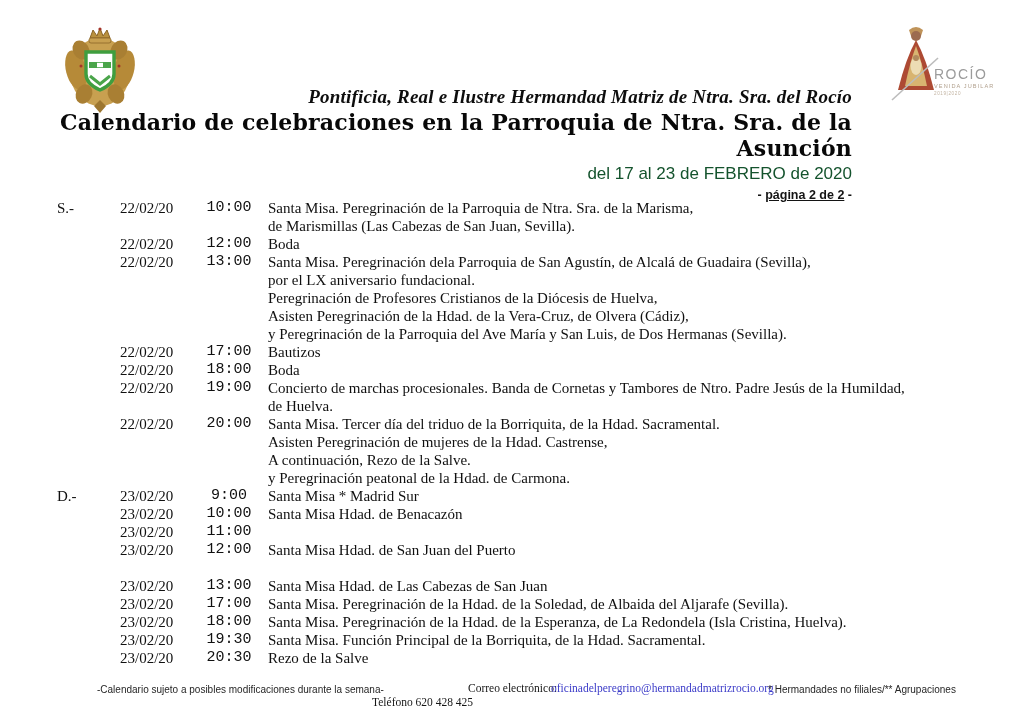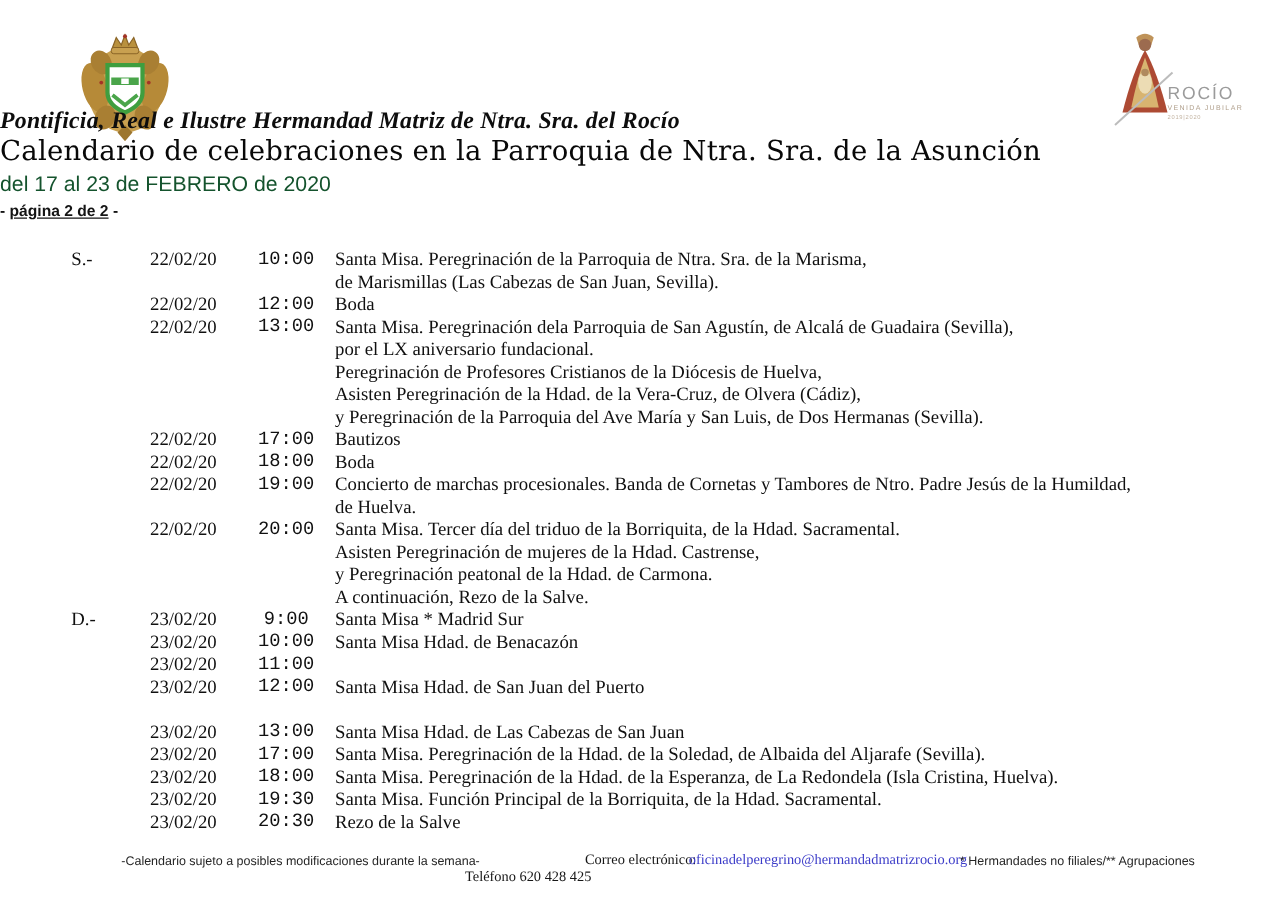--- a/index.html
+++ b/index.html
@@ -7,28 +7,28 @@
     width:1024px; height:724px; background:#ffffff;
     font-family:"Liberation Serif", serif; color:#141414;
     -webkit-font-smoothing:antialiased;
   }
   .page { position:relative; width:1024px; height:724px; overflow:hidden; background:#fff; }
 
   
   .crest { position:absolute; left:58px; top:26px; width:84px; height:88px; }
   .venida-logo { position:absolute; left:876px; top:24px; width:122px; height:80px; }
 
-  .header-text { position:absolute; left:0; top:86px; width:852px; text-align:left; }
+  .header-text { position:absolute; left:0; top:86px; width:852px; text-align:right; }
   .org-title {
     margin:0; font-family:"Liberation Serif", serif;
     font-style:italic; font-weight:700; font-size:19px; letter-spacing:0.2px; color:#0d0d0d;
   }
   .main-title {
     margin:1px 0 0 0; font-family:"DejaVu Serif", serif;
-    font-weight:400; font-size:22px; letter-spacing:0.2px; color:#080808; line-height:26px;
+    font-weight:700; font-size:22px; letter-spacing:0.2px; color:#080808; line-height:26px;
   }
   .date-range {
     margin:3px 0 0 0; font-family:"Liberation Sans", sans-serif;
     font-weight:400; font-size:17px; color:#14532d; line-height:20px;
   }
   .page-note {
     margin:4px 0 0 0; font-family:"Liberation Sans", sans-serif;
     font-weight:700; font-size:12.5px; color:#141414;
   }
   .page-note .u { text-decoration:underline; }
@@ -203,28 +203,28 @@
         <span class="c-day"></span>
         <span class="c-date"></span>
         <span class="c-time"></span>
         <span class="c-text">Asisten Peregrinación de mujeres de la Hdad. Castrense,</span>
       </div>
 
       <div class="srow">
         <span class="c-day"></span>
         <span class="c-date"></span>
         <span class="c-time"></span>
+        <span class="c-text">A continuación, Rezo de la Salve.</span>
+      </div>
+
+      <div class="srow">
+        <span class="c-day"></span>
+        <span class="c-date"></span>
+        <span class="c-time"></span>
         <span class="c-text">y Peregrinación peatonal de la Hdad. de Carmona.</span>
-      </div>
-
-      <div class="srow">
-        <span class="c-day"></span>
-        <span class="c-date"></span>
-        <span class="c-time"></span>
-        <span class="c-text">A continuación, Rezo de la Salve.</span>
       </div>
 
       <div class="srow">
         <span class="c-day">D.-</span>
         <span class="c-date">23/02/20</span>
         <span class="c-time">9:00</span>
         <span class="c-text">Santa Misa * Madrid Sur</span>
       </div>
 
       <div class="srow">

